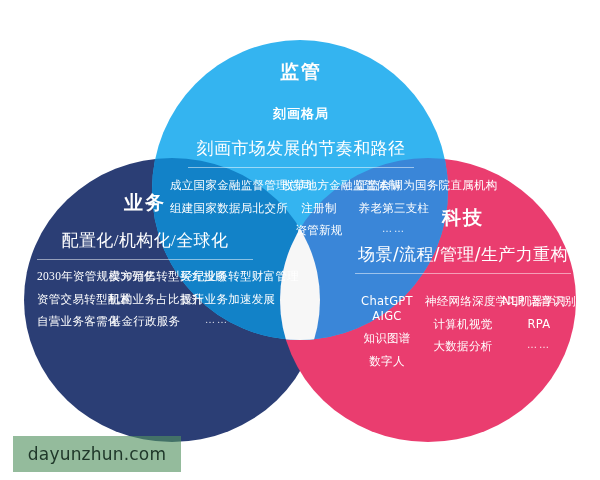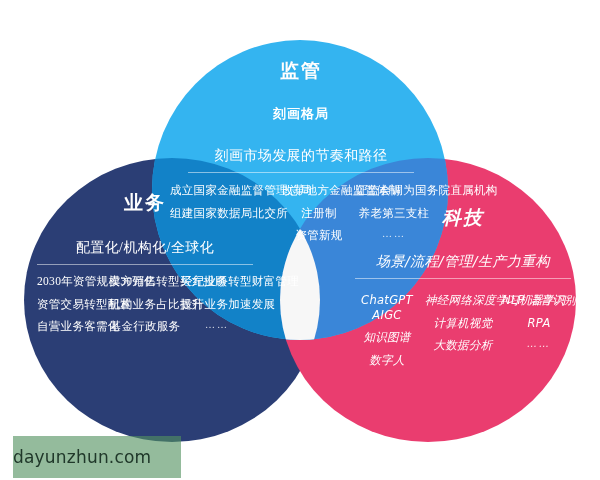--- a/index.html
+++ b/index.html
@@ -43,24 +43,24 @@
     line-height: 1.2;
     text-shadow: 0 0 1px rgba(0,0,0,0.10);
   }
   .g-sub {
     font-size: 13px;
     font-weight: bold;
     letter-spacing: 1px;
     margin-top: 22px;
   }
   .g-desc {
-    font-size: 14px;
+    font-size: 17px;
     font-weight: normal;
     letter-spacing: 0.4px;
-    margin-top: 24px;
+    margin-top: 14px;
   }
   .divider {
     height: 1px;
     background: rgba(255,255,255,0.5);
     margin: 7px auto 0 auto;
   }
   .cols {
     display: flex;
     justify-content: center;
     margin-top: 8px;
@@ -80,21 +80,20 @@
     letter-spacing: 2px;
     font-size: 10px;
     opacity: 0.85;
   }
 
   
   #grp-regulation {
     left: 168px;
     top: 60px;
     width: 266px;
-    font-family: Liberation Serif, serif;
   }
   #grp-regulation .divider { width: 226px; }
   #grp-regulation .cols { margin-top: 10px; }
   #grp-regulation .col:nth-child(1) { width: 112px; }
   #grp-regulation .col:nth-child(2) { width: 74px; }
   #grp-regulation .col:nth-child(3) { width: 76px; }
 
   
   #grp-business {
     left: 20px;
@@ -104,37 +103,36 @@
   }
   #grp-business .divider { width: 216px; }
   #grp-business .cols { margin-top: 9px; }
   #grp-business .col { width: 72px; }
 
   
   #grp-technology {
     left: 338px;
     top: 206px;
     width: 250px;
-    font-style: italic;
   }
   #grp-technology .divider { width: 216px; }
-  #grp-technology .cols { margin-top: 14px; }
+  #grp-technology .cols { margin-top: 20px; }
   #grp-technology .col { width: 76px; }
 
   
   #watermark {
     position: absolute;
     left: 13px;
     top: 436px;
     width: 168px;
-    height: 42px;
+    height: 36px;
     background: rgba(83, 145, 95, 0.62);
     display: flex;
     align-items: center;
-    justify-content: flex-start;
+    justify-content: center;
   }
   #watermark .wm-text {
     font-size: 17px;
     color: #20382a;
     letter-spacing: 0.2px;
   }
 </style>
 </head>
 <body>
 

